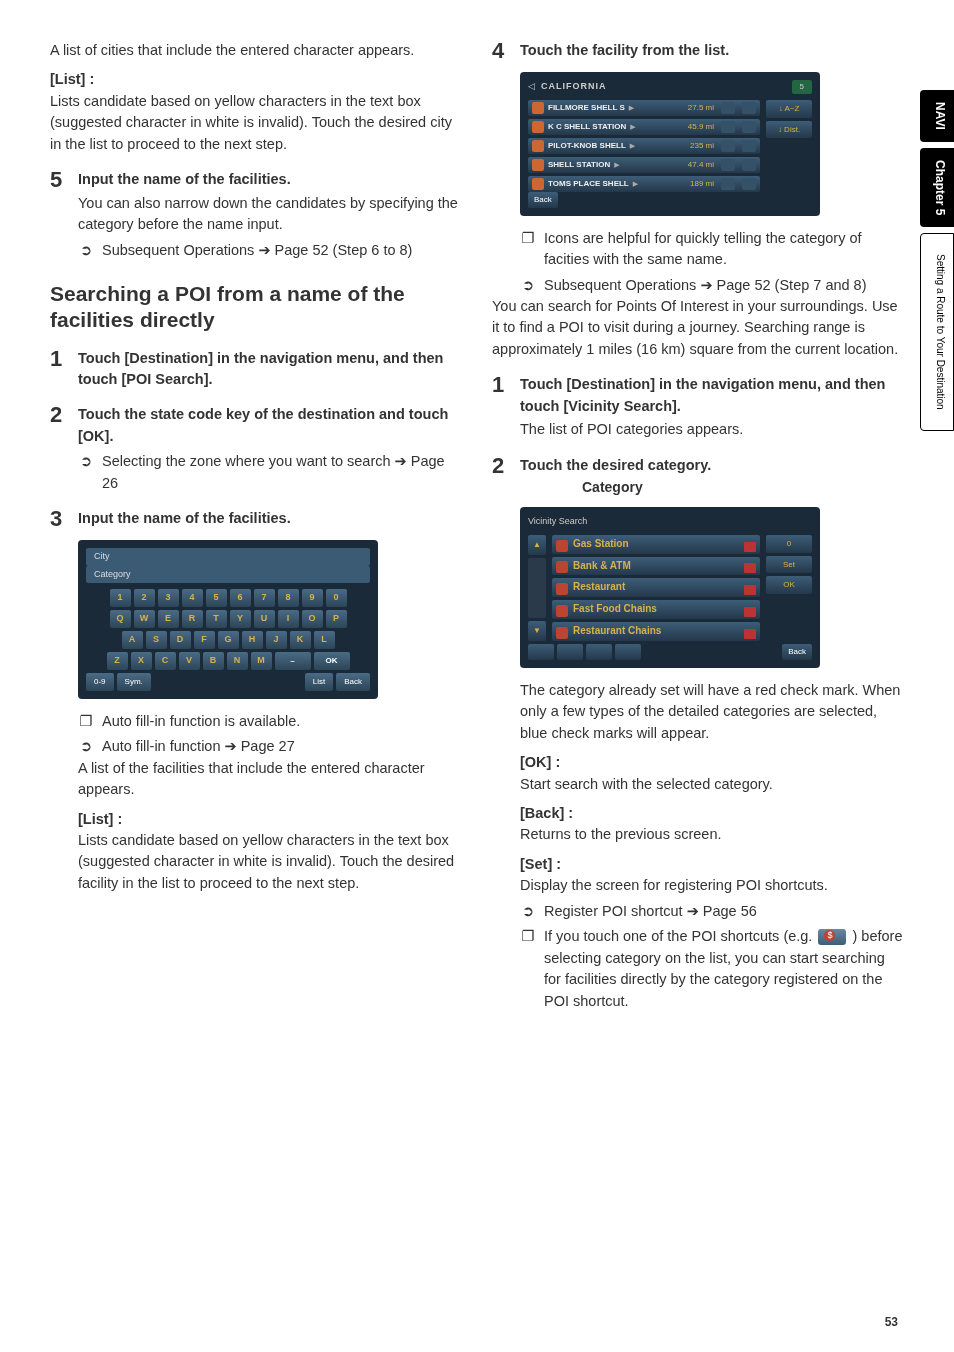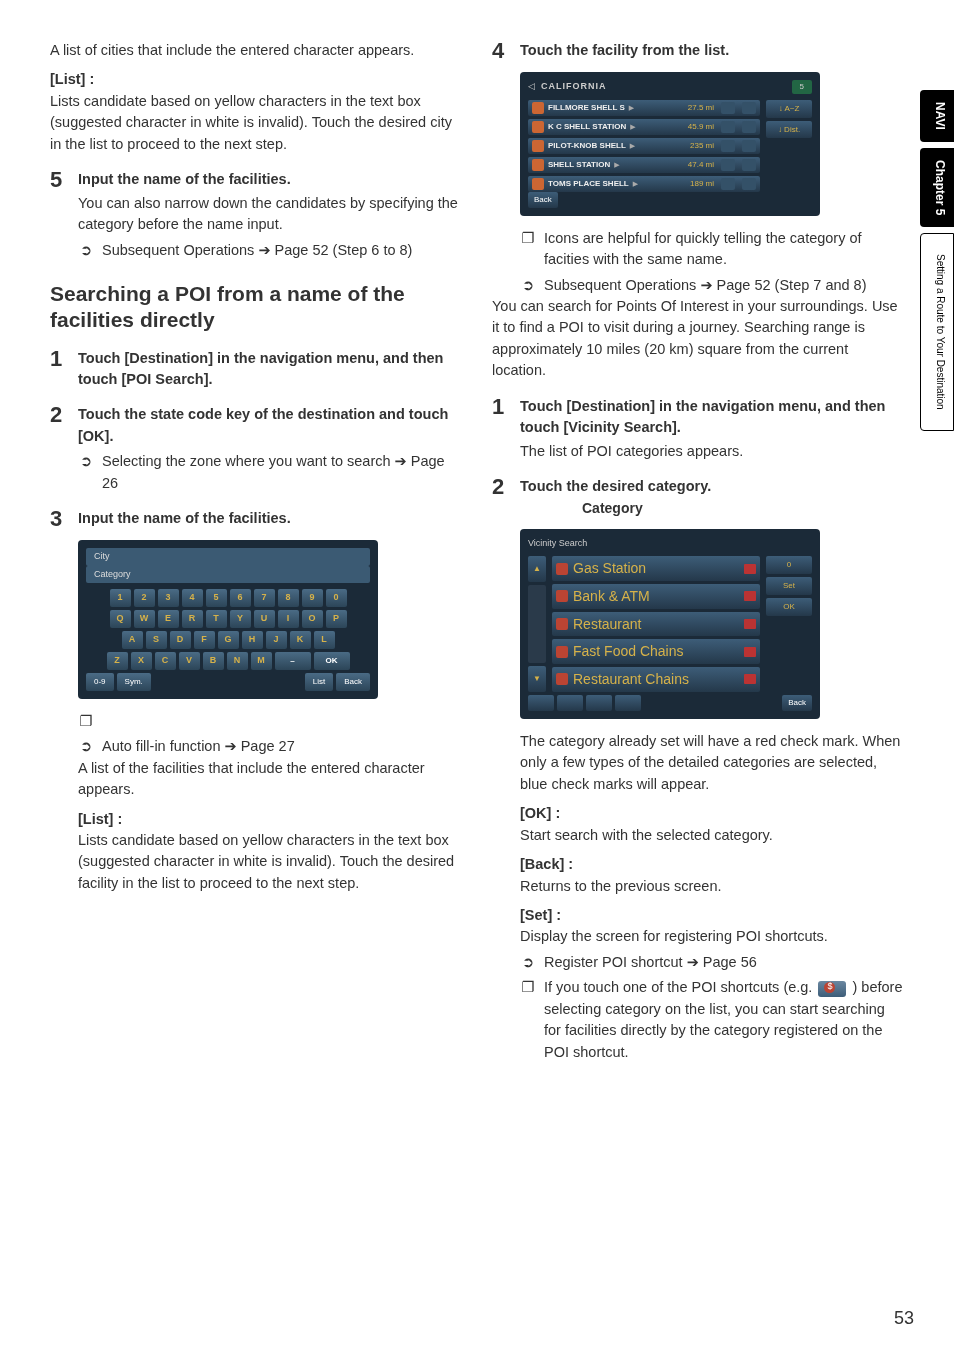--- a/index.html
+++ b/index.html
@@ -45,23 +45,23 @@
     color: #000;
     border: 1px solid #000;
     font-weight: normal;
     font-size: 10px;
     padding: 20px 6px;
   }
 
   .page-num {
     position: absolute;
     bottom: 20px;
-    right: 40px;
-    font-weight: normal;
-    font-size: 18px;
+    right: 56px;
+    font-weight: bold;
+    font-size: 12px;
   }
 
   .intro { margin-bottom: 4px; text-indent: 0; }
   .para { margin-bottom: 4px; }
 
   .step { display: flex; gap: 10px; margin-top: 14px; }
   .step .num {
     font-size: 22px;
     font-weight: bold;
     line-height: 1;
@@ -189,23 +189,23 @@
   .ss-categories .body { display:flex; gap:6px;}
   .ss-categories .nav{
     width:18px;display:flex;flex-direction:column;gap:3px;
   }
   .ss-categories .nav .narrow{
     flex:1;background:linear-gradient(#3d5d78,#24384a);border-radius:2px;
     color:#d6b24a;display:flex;align-items:center;justify-content:center;font-size:8px;
   }
   .ss-categories .list{flex:1;display:flex;flex-direction:column;gap:3px;}
   .ss-categories .cat{
-    display:flex;align-items:center;gap:5px;
+    display:flex;align-items:flex-end;gap:5px;
     background:linear-gradient(#3d5d78,#24384a);
-    border-radius:2px;padding:2px 4px;font-size:14px;
+    border-radius:2px;padding:2px 4px;font-size:10px;font-weight:bold;
   }
   .ss-categories .cat .ci{
     width:12px;height:12px;background:#b43;border-radius:2px;
   }
   .ss-categories .cat .txt{ color:#d6b24a; flex:1;}
   .ss-categories .cat .chk{
     width:12px;height:10px;background:#b33;border-radius:1px;
   }
   .ss-categories .side2{
     width:46px;display:flex;flex-direction:column;gap:3px;
@@ -356,20 +356,21 @@
             <div class="bbtn">Sym.</div>
             <div class="bbtn" style="visibility: hidden; flex: 1 1 0%;"></div>
             <div class="bbtn">List</div>
             <div class="bbtn">Back</div>
           </div>
       </div>
     </div>
 
     <div class="sub">
       <div class="glyph">❐</div>
+      <div class="sub-body">Auto fill-in function is available.</div>
     </div>
     <div class="sub">
       <div class="glyph">➲</div>
       <div class="sub-body">Auto fill-in function ➔ Page 27</div>
     </div>
     <p class="para" style="padding-left:28px;">A list of the facilities that include the entered character appears.</p>
     <p class="label-strong" style="padding-left:28px;">[List] :</p>
     <p class="para" style="padding-left:28px;">Lists candidate based on yellow characters in the text box (suggested character in white is invalid). Touch the desired facility in the list to proceed to the next step.</p>
   </div>
 
@@ -445,21 +446,21 @@
 
     <div class="sub">
       <div class="glyph">❐</div>
       <div class="sub-body">Icons are helpful for quickly telling the category of facities with the same name.</div>
     </div>
     <div class="sub">
       <div class="glyph">➲</div>
       <div class="sub-body">Subsequent Operations ➔ Page 52 (Step 7 and 8)</div>
     </div>
 
-    <p class="para">You can search for Points Of Interest in your surroundings. Use it to find a POI to visit during a journey. Searching range is approximately 10 miles (20 km) square from the current location.</p>
+    <p class="para">You can search for Points Of Interest in your surroundings. Use it to find a POI to visit during a journey. Searching range is approximately 1 miles (16 km) square from the current location.</p>
 
     <div class="step">
       <div class="num">1</div>
       <div class="body">
         <div class="title">Touch [Destination] in the navigation menu, and then touch [Vicinity Search].</div>
         <p>The list of POI categories appears.</p>
       </div>
     </div>
 
     <div class="step">

